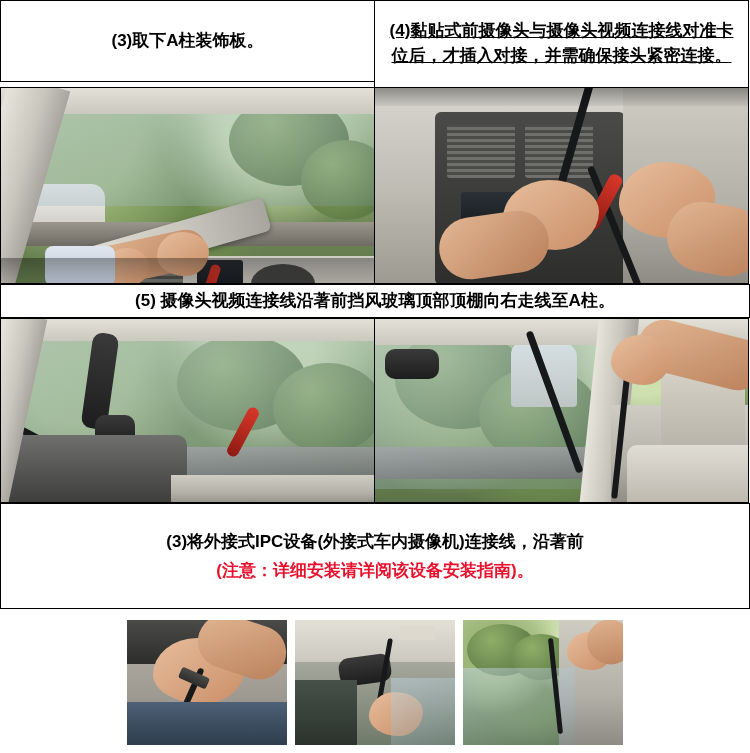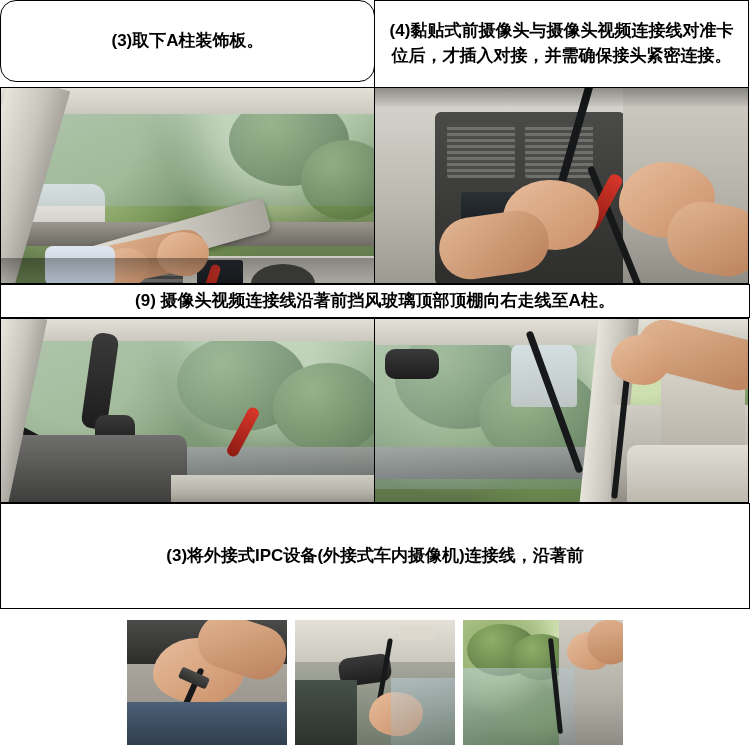--- a/index.html
+++ b/index.html
@@ -164,26 +164,26 @@
     background: linear-gradient(180deg, rgba(0,0,0,.35), rgba(0,0,0,.05));
   }
 </style>
 </head>
 <body>
 
 <div class="page">
 
   <div class="row" style="height:88px;">
     <div class="cell" style="width:375px;height:88px;">
-      <div class="caption" style="width:375px;height:82px;border-radius:16px;">
+      <div class="caption" style="width:375px;height:82px;">
         <div class="inner">(3)取下A柱装饰板。</div>
       </div>
     </div>
     <div class="cell" style="width:375px;height:88px;">
-      <div class="caption" style="width:375px;height:88px;margin-left:-1px;">
+      <div class="caption" style="width:375px;height:88px;margin-left:-1px;text-decoration:underline;">
         <div class="inner">(4)黏贴式前摄像头与摄像头视频连接线对准卡位后，才插入对接，并需确保接头紧密连接。</div>
       </div>
     </div>
   </div>
 
   <div class="row" style="height:197px;">
     <div class="photo" style="width:375px;height:197px;margin-top:-1px;">
       <div class="scene bg-green">
 
         <div class="tree" style="left:228px;top:8px;width:120px;height:90px;"></div>
@@ -227,21 +227,21 @@
         <div class="arm" style="left:64px;top:126px;width:110px;height:62px;transform:rotate(-8deg);"></div>
         <div class="hand" style="left:244px;top:74px;width:96px;height:76px;"></div>
         <div class="arm" style="left:292px;top:116px;width:96px;height:70px;transform:rotate(10deg);"></div>
         <div class="shade" style="left:0;top:0;width:375px;height:18px;"></div>
       </div>
     </div>
   </div>
 
   <div class="row" style="height:34px;">
     <div class="caption" style="width:750px;height:34px;margin-top:-1px;">
-      <div class="inner">(9) 摄像头视频连接线沿著前挡风玻璃顶部顶棚向右走线至A柱。</div>
+      <div class="inner">(5) 摄像头视频连接线沿著前挡风玻璃顶部顶棚向右走线至A柱。</div>
     </div>
   </div>
 
   <div class="row" style="height:185px;">
     <div class="photo" style="width:375px;height:185px;margin-top:-1px;">
       <div class="scene bg-green">
         <div class="tree" style="left:176px;top:16px;width:130px;height:96px;"></div>
         <div class="tree" style="left:272px;top:44px;width:110px;height:90px;"></div>
         <div class="road" style="left:0;top:128px;width:375px;height:30px;"></div>
         <div class="glass" style="left:0;top:0;width:375px;height:160px;"></div>
@@ -273,20 +273,21 @@
         <div class="arm" style="left:262px;top:10px;width:128px;height:52px;transform:rotate(14deg);"></div>
         <div class="hand" style="left:236px;top:16px;width:60px;height:50px;"></div>
         <div class="mirror" style="left:10px;top:30px;width:54px;height:30px;"></div>
       </div>
     </div>
   </div>
 
   <div class="row" style="height:106px;">
     <div class="caption" style="width:750px;height:106px;margin-top:-1px;flex-direction:column;justify-content:center;line-height:1.5;">
       <div>(3)将外接式IPC设备(外接式车内摄像机)连接线，沿著前</div>
+      <div class="note-red" style="margin-top:4px;">(注意：详细安装请详阅该设备安装指南)。</div>
     </div>
   </div>
 
   <div class="row" style="height:145px;padding-top:10px;justify-content:center;gap:8px;background:#fff;">
     <div class="photo" style="width:160px;height:125px;border:none;">
       <div class="scene" style="background:linear-gradient(180deg,#b9b4aa,#8d8981);">
         <div class="dark" style="left:0;top:0;width:160px;height:44px;"></div>
         <div class="hand" style="left:26px;top:18px;width:92px;height:66px;"></div>
         <div class="arm" style="left:70px;top:0px;width:90px;height:54px;transform:rotate(18deg);"></div>
         <div class="wire" style="left:60px;top:46px;width:6px;height:58px;transform:rotate(24deg);"></div>

